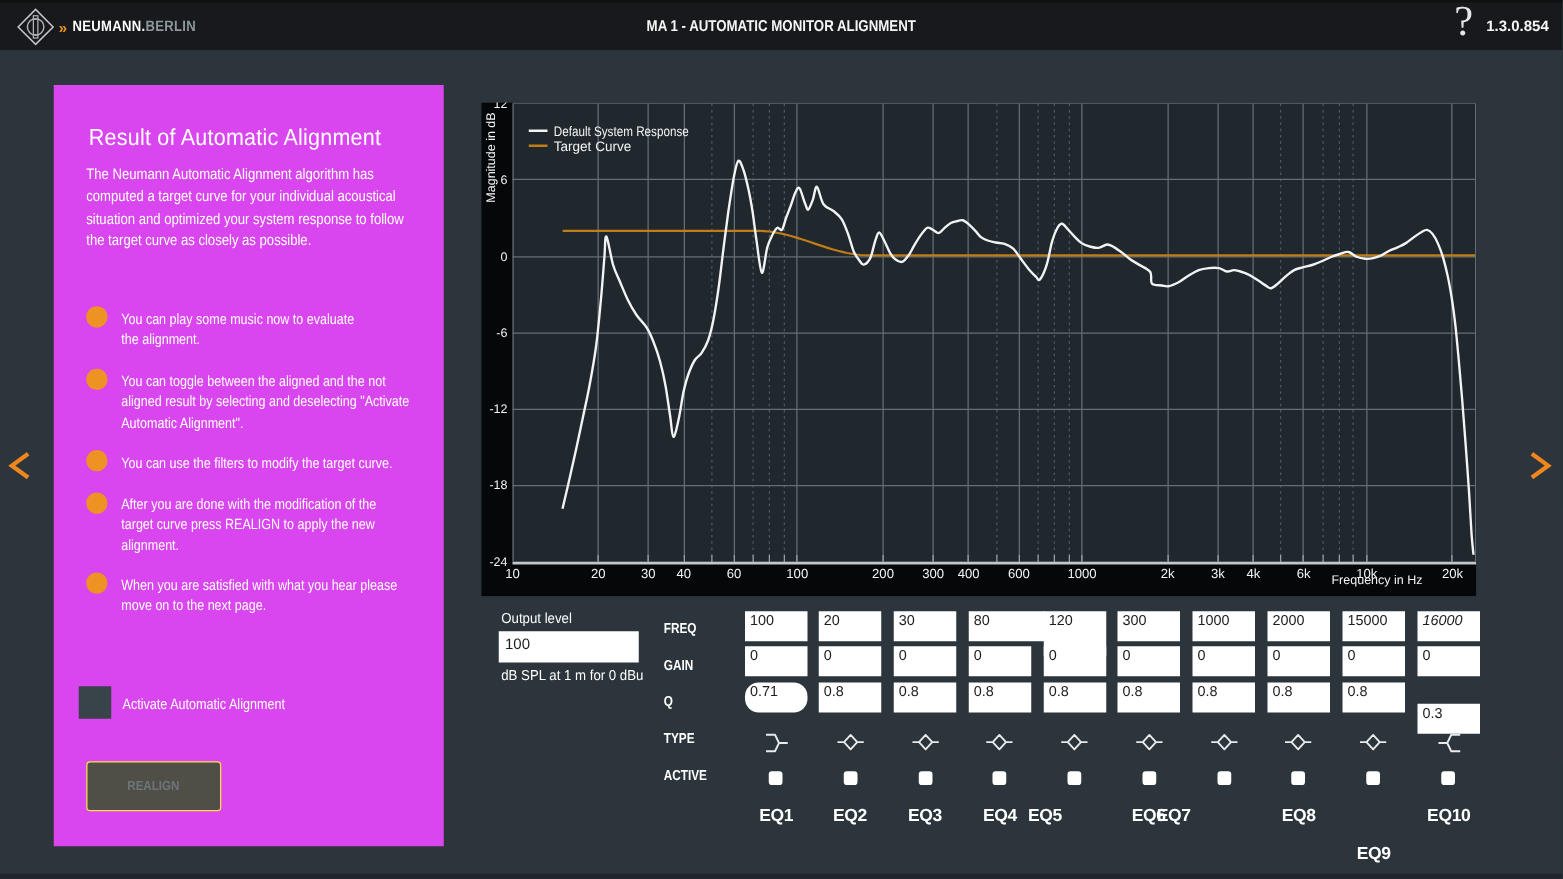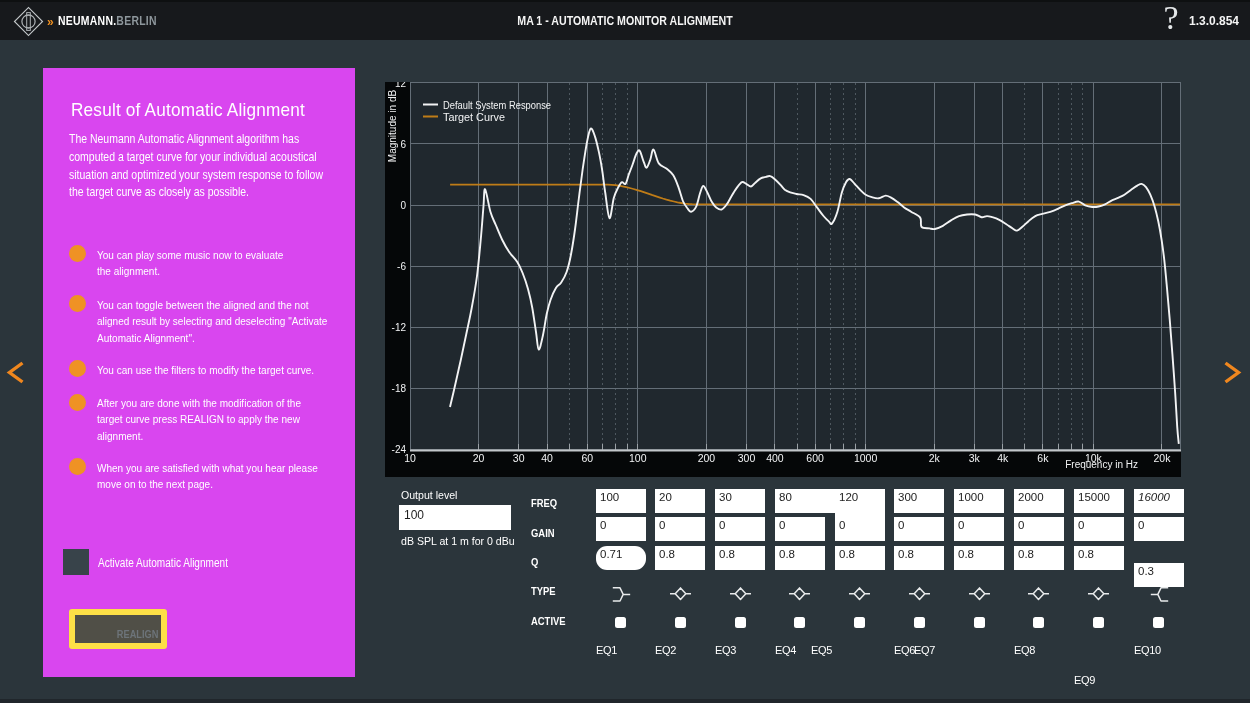--- a/index.html
+++ b/index.html
@@ -11,30 +11,30 @@
 #hdr .title { position:absolute; left:0; right:0; top:12px; text-align:center; font-size:12.5px; font-weight:bold; color:#f5f5f5; letter-spacing:0; transform:scaleX(0.85); }
 #hdr .qm { position:absolute; left:1158px; top:-3px; width:26px; height:40px; color:#e4e7e9; font-size:34px; font-weight:400; text-align:center; font-family:"Liberation Serif",serif; }
 #hdr .ver { position:absolute; left:1189px; top:12px; font-size:12px; font-weight:bold; color:#f5f5f5; }
 #panel { position:absolute; left:43px; top:68px; width:312px; height:609px; background:#d946ef; }
 #panel h1 { position:absolute; left:28px; top:31px; font-size:18.5px; font-weight:normal; color:#fff; letter-spacing:0.2px; transform:scaleX(0.93); transform-origin:left top; white-space:nowrap; }
 #panel .para { position:absolute; left:26px; top:63px; width:300px; font-size:12.2px; line-height:17.8px; color:#fff; transform:scaleX(0.86); transform-origin:left top; white-space:nowrap; }
 .bull { position:absolute; width:17px; height:17px; border-radius:50%; background:#ef9224; }
 .btxt { position:absolute; left:54px; width:260px; font-size:11.8px; line-height:16.4px; color:#fff; transform:scaleX(0.85); transform-origin:left top; white-space:nowrap; }
 #cbx { position:absolute; left:20px; top:481px; width:26px; height:26px; background:#38434a; }
 #cbl { position:absolute; left:55px; top:488px; font-size:12px; color:#fff; transform:scaleX(0.84); transform-origin:left top; white-space:nowrap; }
-#realign { position:absolute; left:26px; top:541px; width:98px; height:40px; background:#504f47; border:6px solid #fde047; border-radius:3px; color:#6d747a; font-size:10.5px; font-weight:bold; letter-spacing:0; text-align:right; line-height:38px; }
+#realign { position:absolute; left:26px; top:541px; width:108px; height:40px; background:#504f47; border:1px solid #fde047; border-radius:3px; color:#6d747a; font-size:10.5px; font-weight:bold; letter-spacing:0; text-align:center; line-height:38px; }
 #realign span { display:inline-block; transform:scaleX(0.88); }
 .arrow { position:absolute; }
 .olbl { position:absolute; color:#fff; font-size:11.5px; transform:scaleX(0.92); transform-origin:left top; white-space:nowrap; }
 #obox { position:absolute; left:399px; top:505px; width:112px; height:25px; background:#fff; color:#1d1d1d; font-size:12px; padding:3px 0 0 5px; }
 .rlbl { position:absolute; left:531px; color:#fff; font-size:11.5px; font-weight:bold; letter-spacing:0; transform:scaleX(0.82); transform-origin:left top; white-space:nowrap; }
 .ebox { position:absolute; background:#fff; color:#1d1d1d; font-size:11.5px; padding:2px 0 0 4px; }
 .ticon { position:absolute; }
 .chk { position:absolute; width:11px; height:11px; background:#fff; border-radius:2.5px; }
-.eql { position:absolute; text-align:left; color:#fff; font-size:11px; font-weight:normal; letter-spacing:-0.3px; }
+.eql { position:absolute; text-align:center; color:#fff; font-size:14px; font-weight:bold; letter-spacing:-0.3px; }
 </style></head>
 <body>
 <div id="page">
 <div id="hdr">
   <svg style="position:absolute;left:13px;top:4px" width="31" height="31" viewBox="0 0 31 31">
     <rect x="5.6" y="5.6" width="19.8" height="19.8" fill="none" stroke="#c3c7c9" stroke-width="1.2" transform="rotate(45 15.5 15.5)"></rect>
     <circle cx="15.5" cy="15.5" r="6.6" fill="none" stroke="#aeb3b6" stroke-width="1.2"></circle>
     <rect x="13.7" y="6.6" width="3.6" height="17.8" fill="none" stroke="#aeb3b6" stroke-width="1"></rect>
     <line x1="12.9" y1="9.4" x2="18.1" y2="9.4" stroke="#aeb3b6" stroke-width="0.8"></line>
     <line x1="12.9" y1="21.6" x2="18.1" y2="21.6" stroke="#aeb3b6" stroke-width="0.8"></line>

